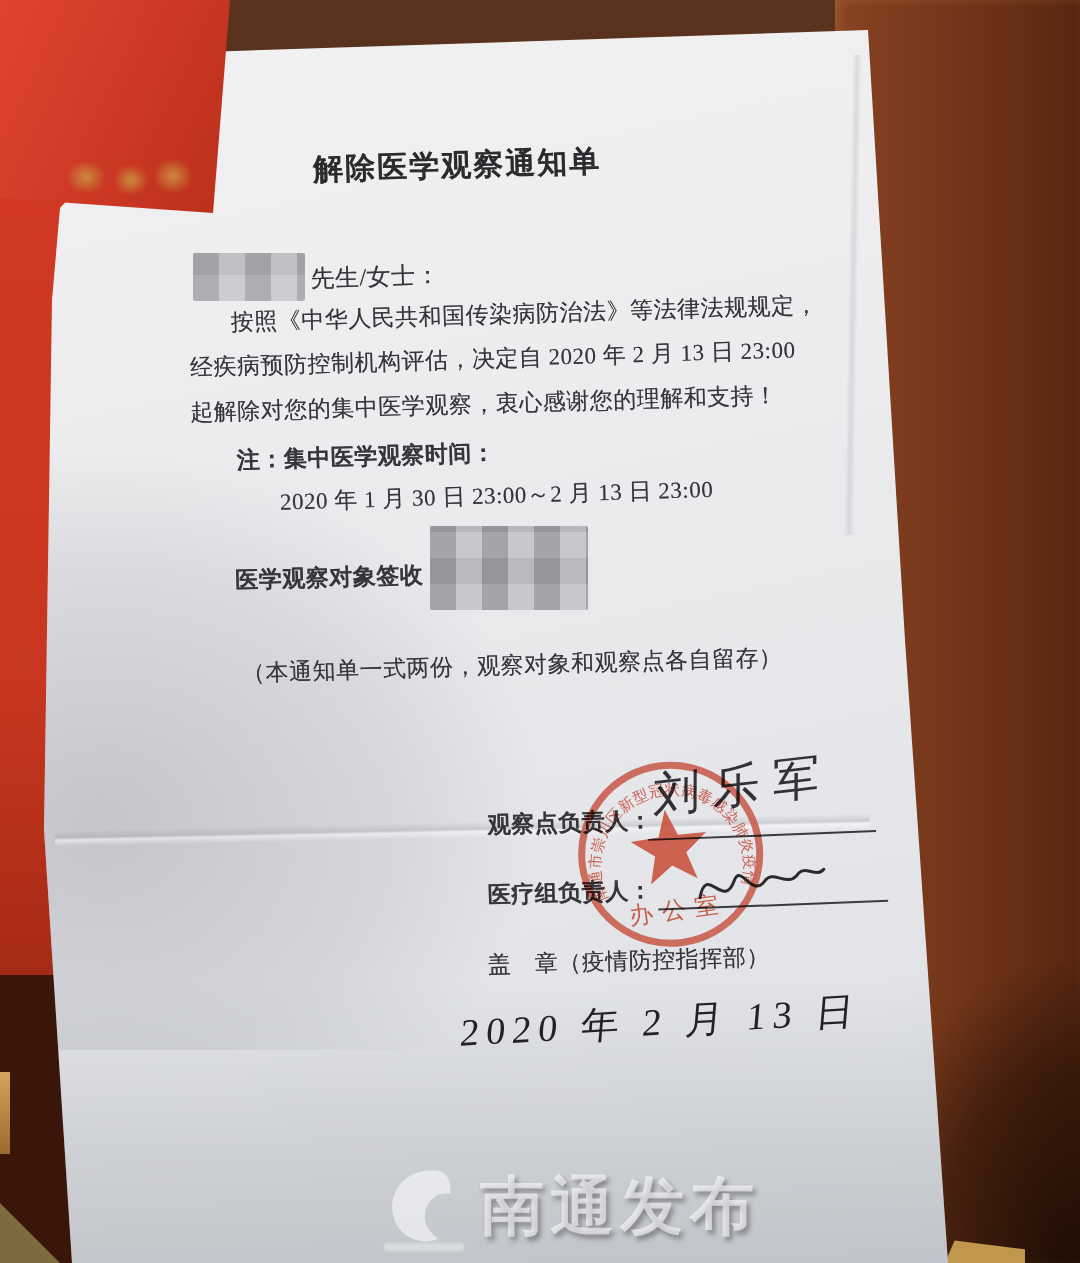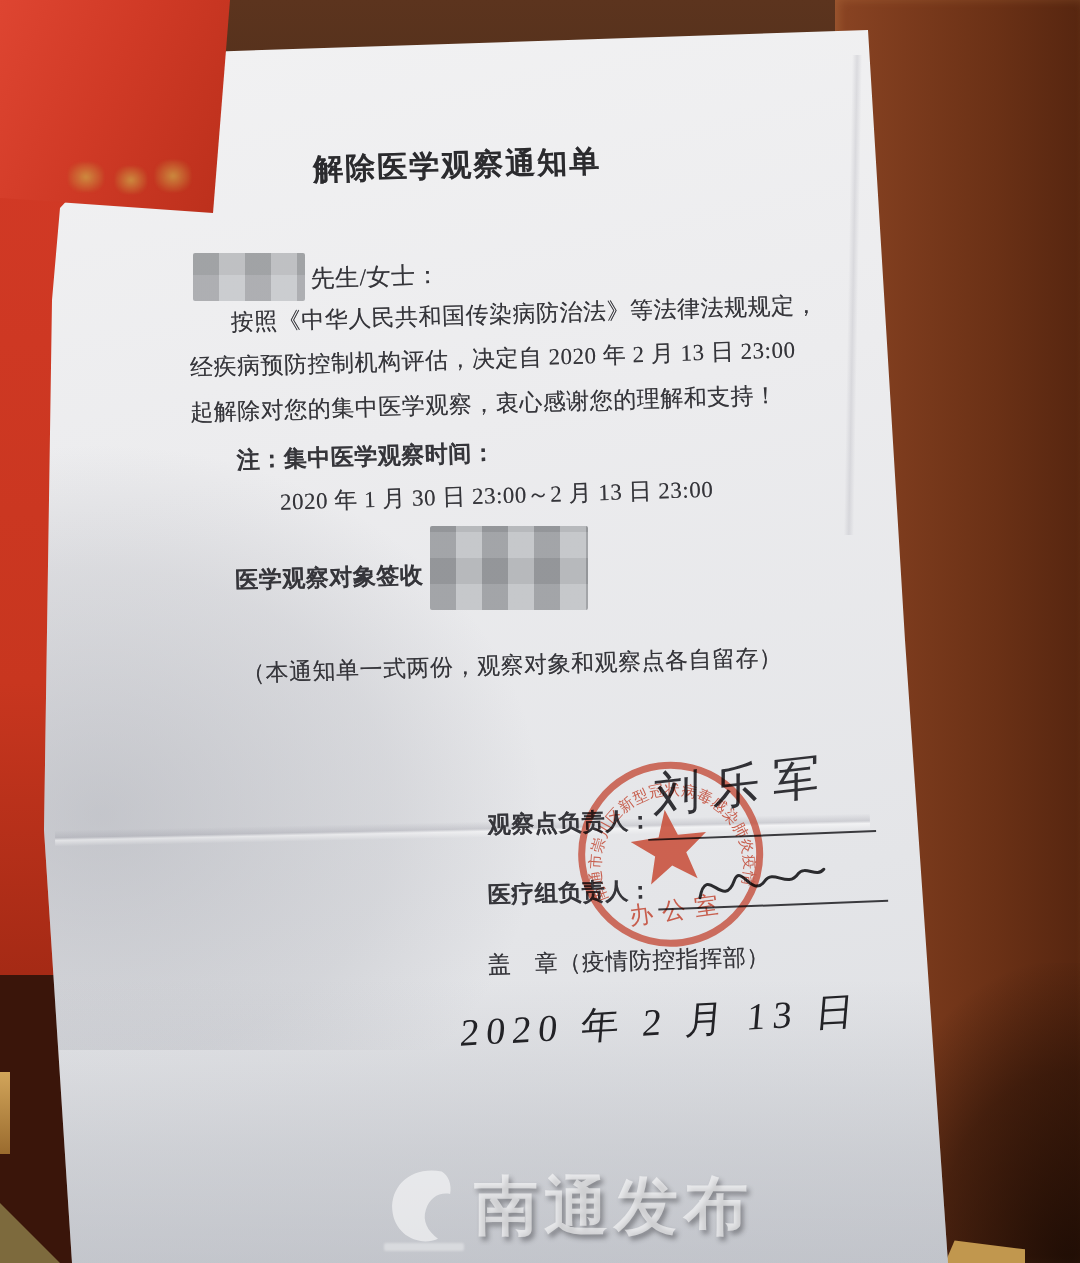--- a/index.html
+++ b/index.html
@@ -64,21 +64,21 @@
 
   
   .mosaic{z-index:9;border-radius:2px;filter:blur(.6px);
     background:
       repeating-linear-gradient(90deg,rgba(118,120,124,.5) 0 26px,rgba(188,190,193,.5) 26px 52px),
       repeating-linear-gradient(0deg,#d0d2d5 0 26px,#b2b4b7 26px 52px);}
   .mosaic-name{left:193px;top:253px;width:112px;height:48px;opacity:.85;}
   .mosaic-sign{left:430px;top:526px;width:158px;height:84px;}
 
   
-  .watermark{left:382px;top:1163px;z-index:10;display:flex;align-items:center;gap:8px;}
+  .watermark{left:382px;top:1163px;z-index:10;display:flex;align-items:center;gap:14px;}
   .wm-text{font-family:"Liberation Sans",sans-serif;font-weight:bold;font-size:64px;
     letter-spacing:6px;color:rgba(253,253,254,.6);
     text-shadow:3px 4px 5px rgba(35,35,40,.4);white-space:nowrap;}
   .wm-logo{width:84px;height:84px;position:relative;}
   .wm-caption{position:absolute;left:2px;bottom:-2px;width:80px;height:8px;
     background:rgba(255,255,255,.35);filter:blur(1px);border-radius:2px;}
 </style>
 </head>
 <body>
 

